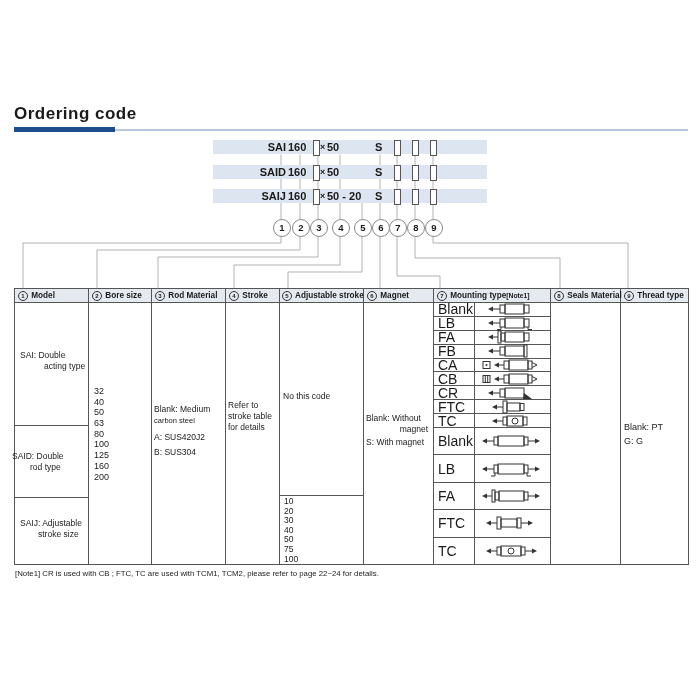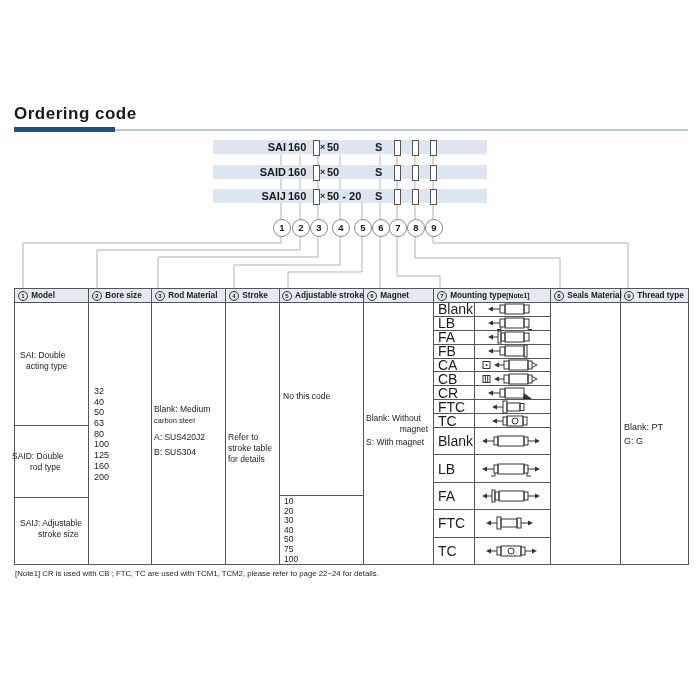--- a/index.html
+++ b/index.html
@@ -162,21 +162,21 @@
     <span>Mounting type</span><span class="hnote">[Note1]</span></div>
   <div class="hdr" style="left:554px">
     <span class="cnum">8</span>
     <span>Seals Material</span></div>
   <div class="hdr" style="left:624px">
     <span class="cnum">9</span>
     <span>Thread type</span></div>
 
   <div class="celltext" style="left:20px;top:350px">
     <div>SAI: Double</div>
-    <div style="margin-left:6px">acting type</div>
+    <div style="margin-left:24px">acting type</div>
   </div>
   <div class="celltext" style="left:12px;top:451px">
     <div>SAID: Double</div>
     <div style="margin-left:18px">rod type</div>
   </div>
   <div class="celltext" style="left:20px;top:518px">
     <div>SAIJ: Adjustable</div>
     <div style="margin-left:18px">stroke size</div>
   </div>
 
@@ -192,21 +192,21 @@
     <div>200</div>
   </div>
 
   <div class="celltext" style="left:154px;top:404px">
     <div>Blank: Medium</div>
     <div class="small-sub" style="margin-left:0">carbon steel</div>
     <div style="margin-top:6px">A: SUS420J2</div>
     <div style="margin-top:4px">B: SUS304</div>
   </div>
 
-  <div class="celltext" style="left:228px;top:432px">
+  <div class="celltext" style="left:228px;top:400px">
     <div>Refer to</div>
     <div>stroke table</div>
     <div>for details</div>
   </div>
 
   <div class="celltext" style="left:283px;top:391px">No this code</div>
   <div class="celltext adj-list" style="left:284px;top:497px">
     <div>10</div>
     <div>20</div>
     <div>30</div>

